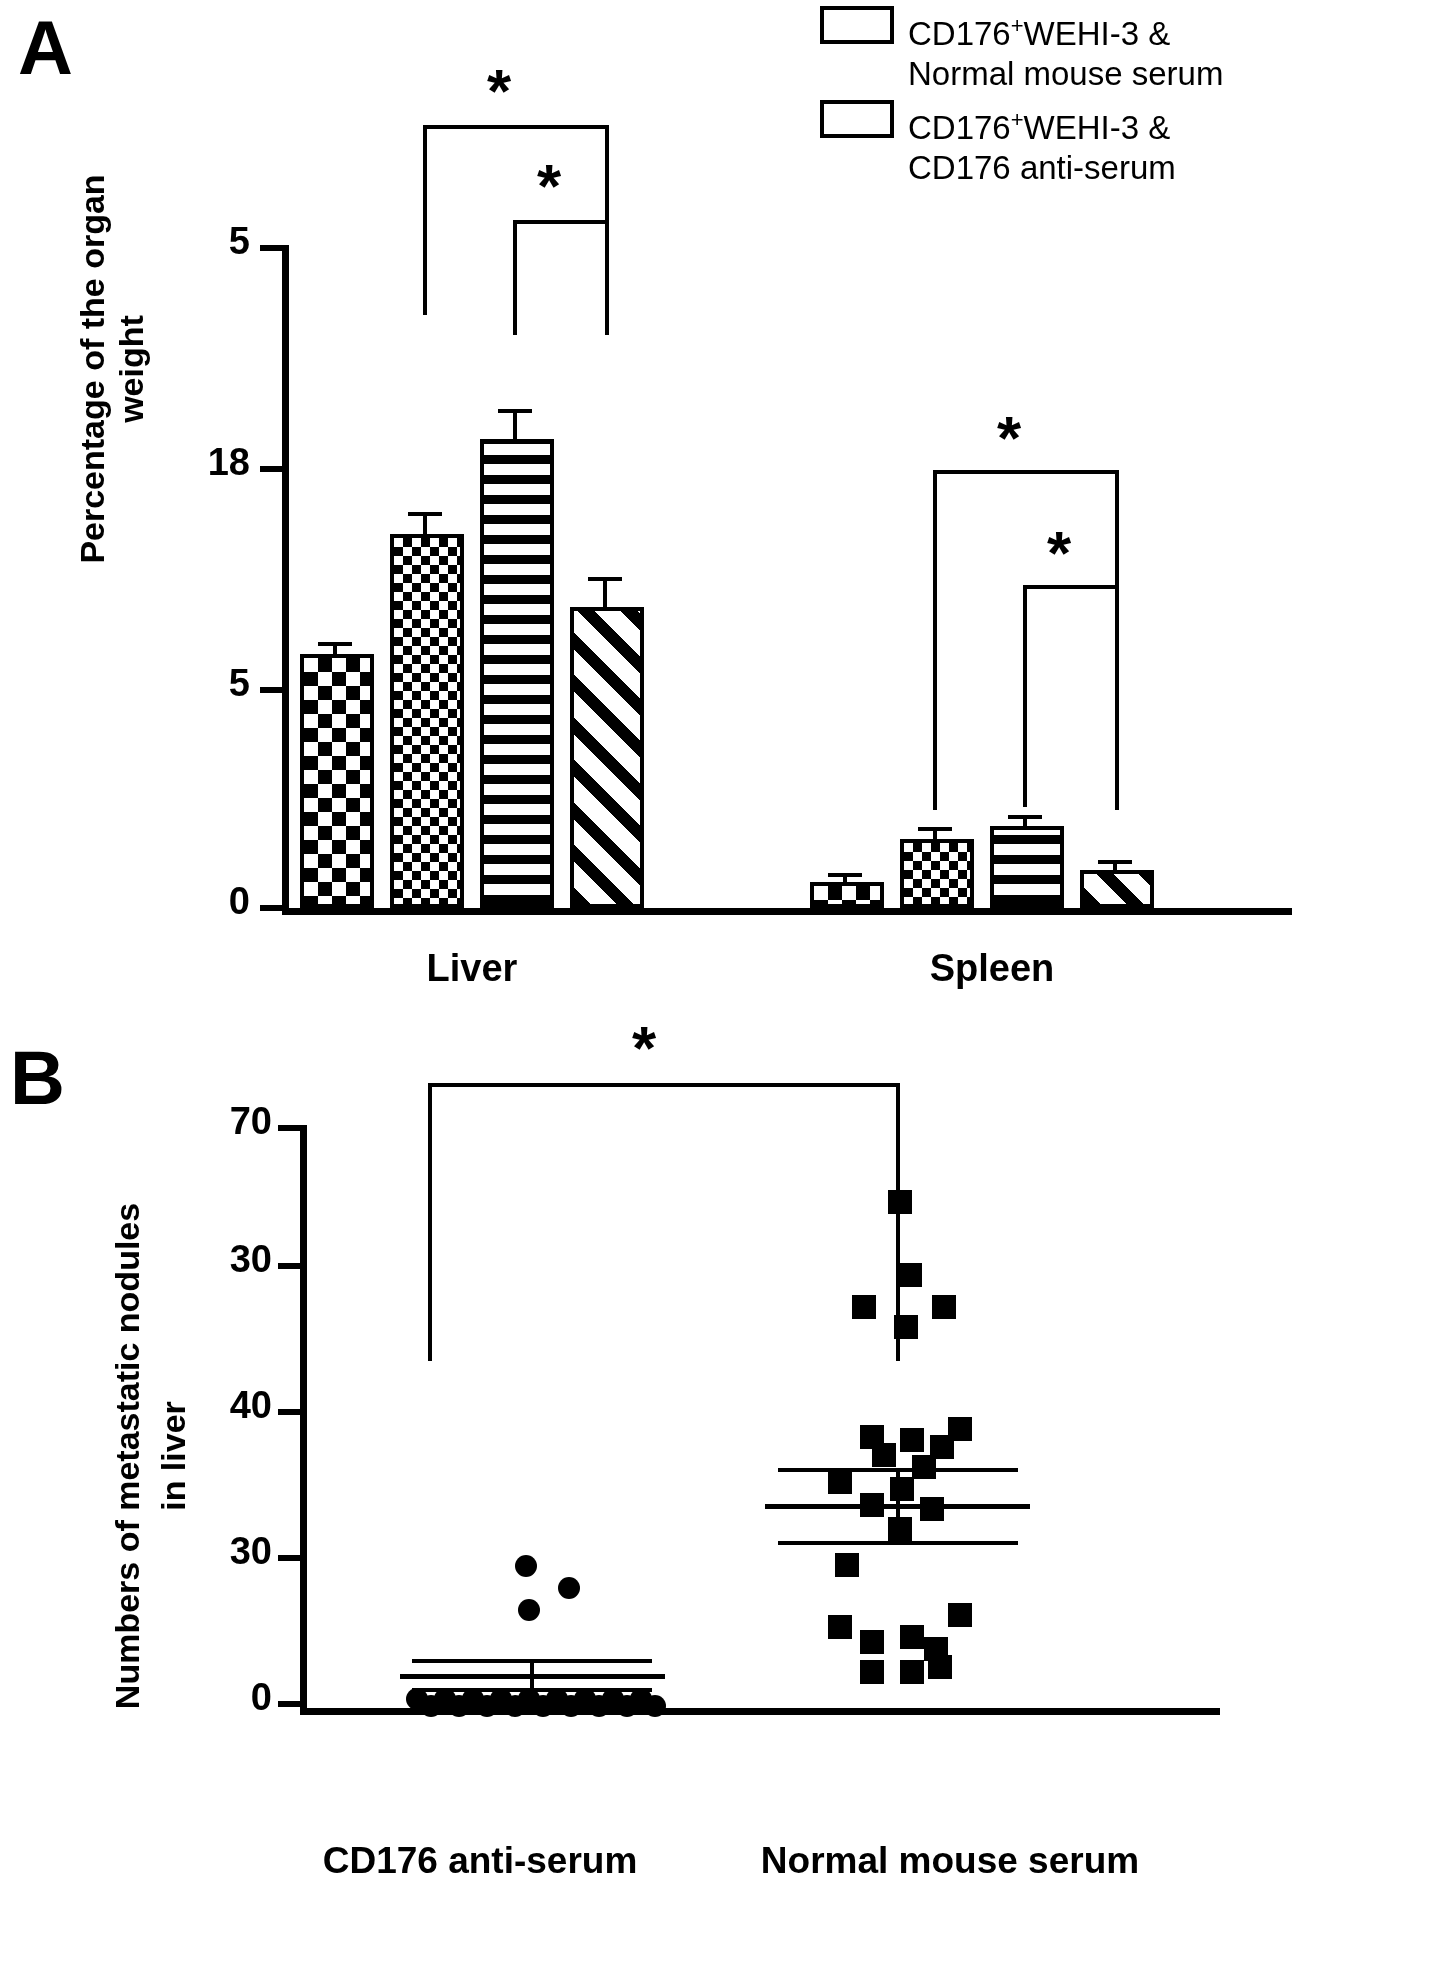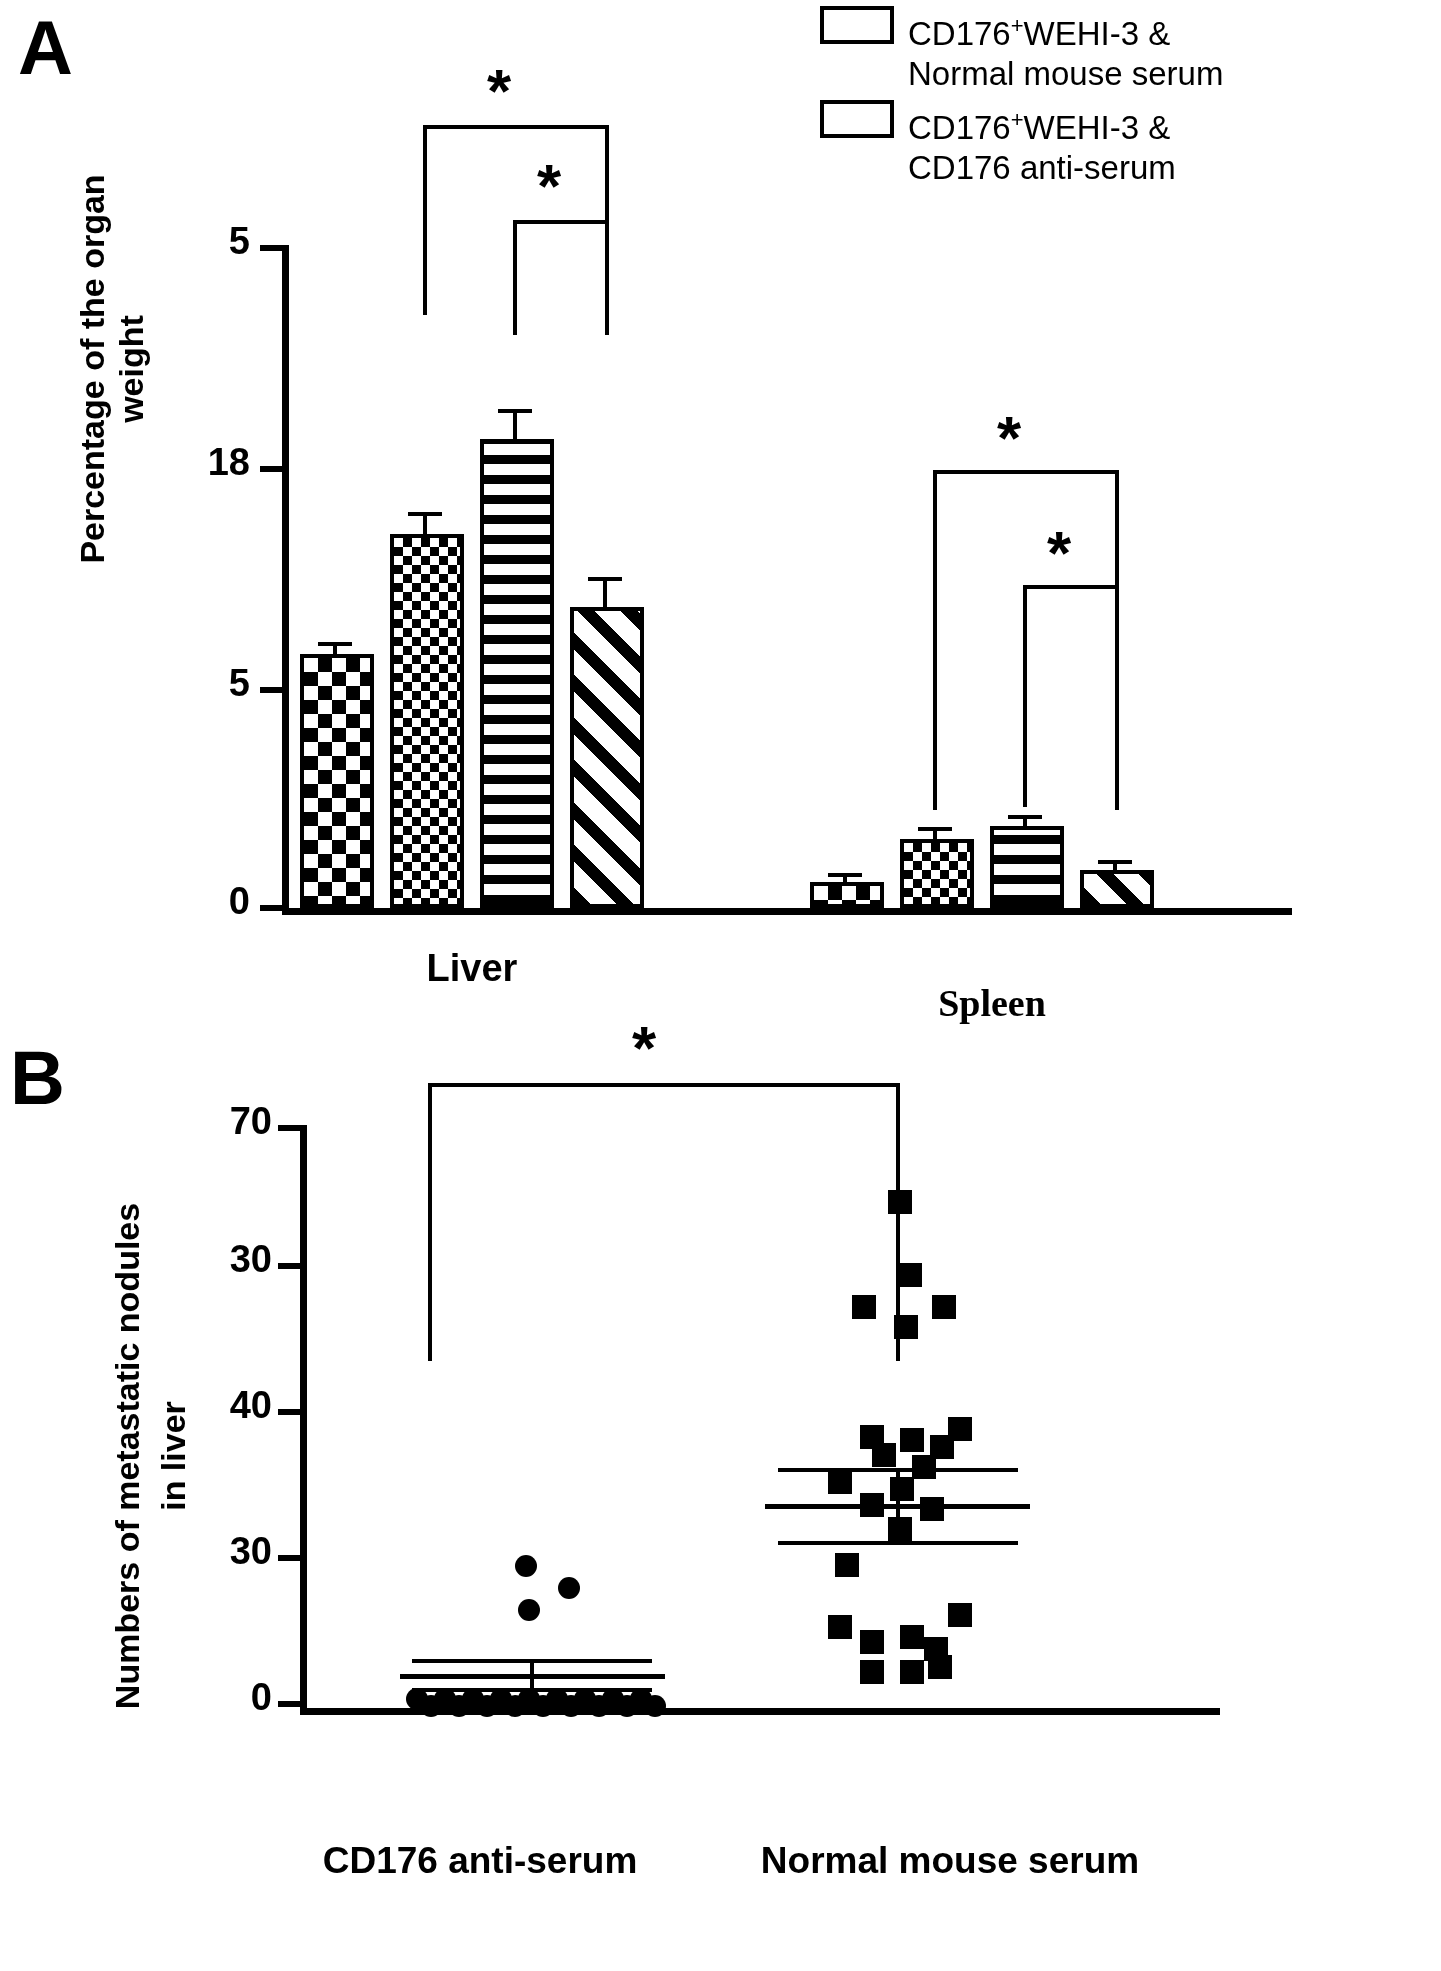--- a/index.html
+++ b/index.html
@@ -166,21 +166,21 @@
     <div class="brk" style="left:231px;top:-25px;width:96px;height:115px;"></div>
     <div class="star" style="left:255px;top:-90px;">*</div>
 
     <div class="brk" style="left:651px;top:225px;width:186px;height:340px;"></div>
     <div class="star" style="left:715px;top:162px;">*</div>
 
     <div class="brk" style="left:741px;top:340px;width:96px;height:222px;"></div>
     <div class="star" style="left:765px;top:277px;">*</div>
 
     <div class="xlabelA" style="left:80px;top:690px;width:220px;">Liver</div>
-    <div class="xlabelA" style="left:580px;top:724px;width:260px;font-family:Liberation Serif, serif;">Spleen</div>
+    <div class="xlabelA" style="left:580px;top:690px;width:260px;">Spleen</div>
   </div>
 </div>
 
 <div class="panel" id="panelB">
 
   <div class="panel-letter">B</div>
 
   <div class="ylabelB">
     <span>Numbers of metastatic nodules in liver</span>
   </div>

